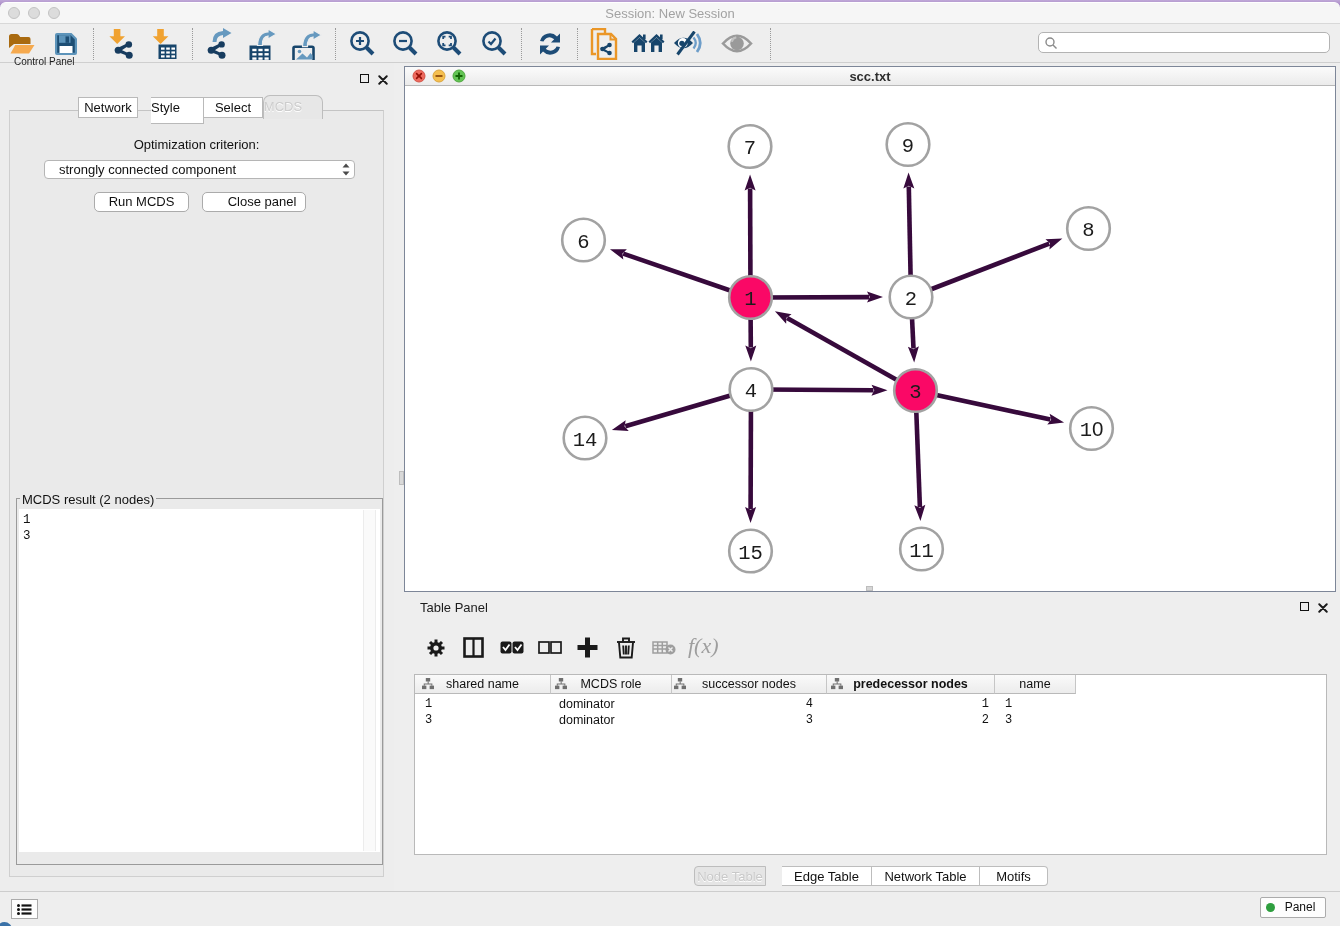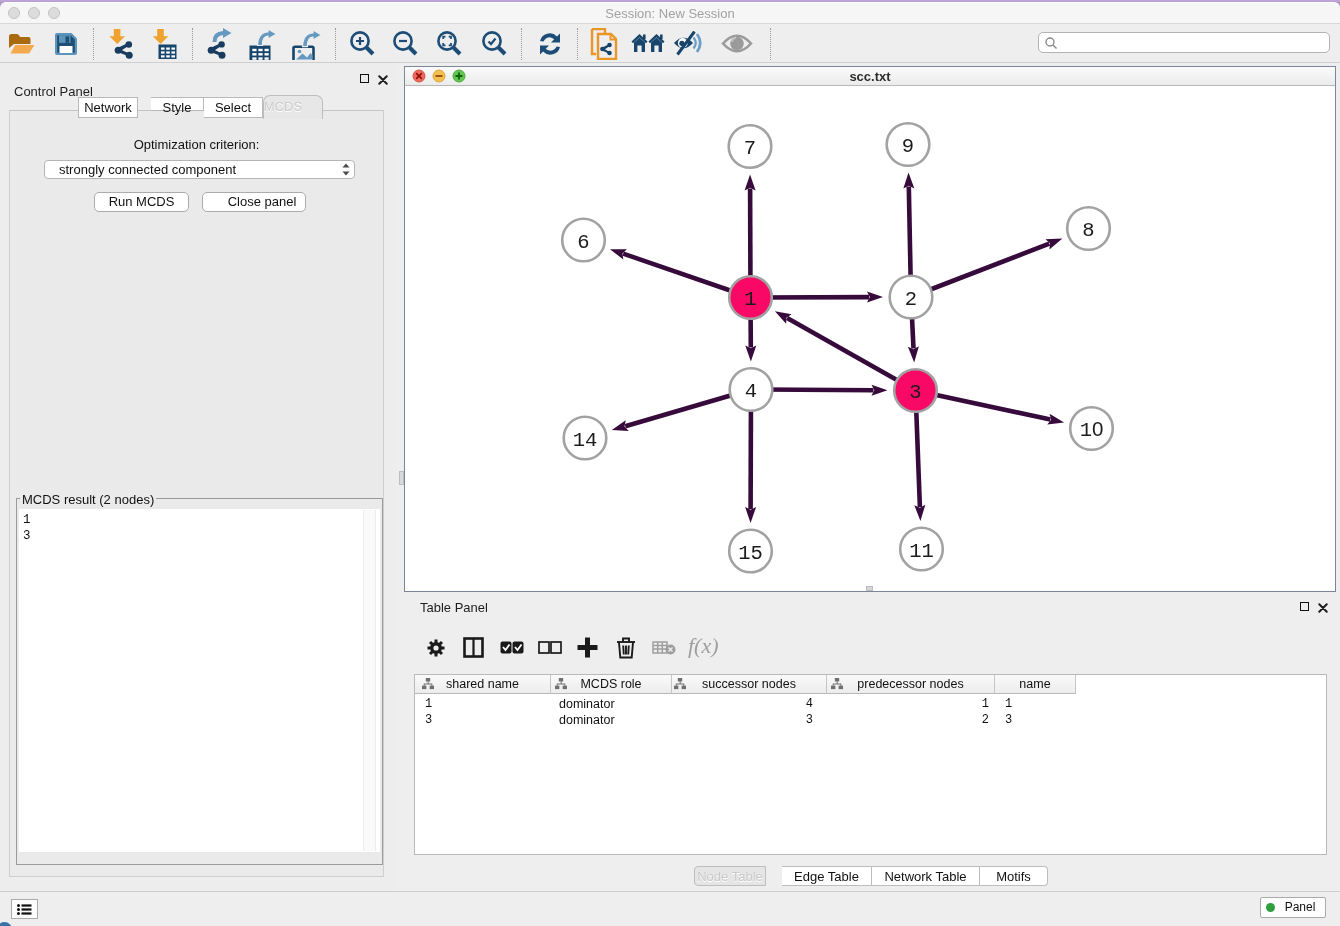--- a/index.html
+++ b/index.html
@@ -166,30 +166,30 @@
 <path d="M10.8 9.8 a 6.2 6.2 0 0 1 4.5 -4.6" stroke="#c2c2c2" stroke-width="2" fill="none"></path>
 </svg>
 
 <div class="abs" style="left:1038px;top:32px;width:292px;height:21px;background:#ffffff;border:1px solid #b3b3b3;border-radius:5px;"></div>
 <svg class="abs" style="left:1044px;top:36px;" width="14" height="14" viewBox="0 0 14 14">
     <circle cx="6" cy="6" r="4" fill="none" stroke="#8a8a8a" stroke-width="1.4"></circle>
     <line x1="9" y1="9" x2="12.5" y2="12.5" stroke="#8a8a8a" stroke-width="1.4"></line>
   </svg>
 
 <div class="abs" style="left:0;top:63px;width:394px;height:828px;background:#ededed;"></div>
-<div class="abs" style="left:14px;top:84px;font-size:13px;color:#1d1d1d;">Control Panel</div>
+<div class="abs" style="left:14px;top:56px;font-size:10px;color:#1d1d1d;">Control Panel</div>
 <div class="abs" style="left:360px;top:74px;width:9px;height:9px;border:1.5px solid #111;"></div>
 <svg class="abs" style="left:378px;top:75px;" width="10" height="10" viewBox="0 0 12 12">
     <path d="M1.5 1.5 L10.5 10.5 M10.5 1.5 L1.5 10.5" stroke="#1a1a1a" stroke-width="2.3" stroke-linecap="round"></path>
   </svg>
 
 <div class="abs" style="left:9px;top:110px;width:375px;height:767px;background:#eaeaea;border:1px solid #cfcfcf;border-top:1px solid #c4c4c4;"></div>
 <div class="abs" style="left:263px;top:95px;width:60px;height:24px;background:#e7e7e7;border:1px solid #bdbdbd;border-bottom:none;border-radius:7px 7px 0 0;"></div>
 <div class="abs" style="left:78px;top:97px;width:60px;height:21px;background:#ffffff;border:1px solid #b9b9b9;font-size:13px;color:#111;text-align:center;line-height:20px;">Network</div>
-<div class="abs" style="left:151px;top:97px;width:53px;height:14px;background:#ffffff;border:1px solid #b9b9b9;border-left:none;font-size:13px;color:#111;text-align:center;line-height:20px;">Style</div>
+<div class="abs" style="left:151px;top:97px;width:53px;height:27px;background:#ffffff;border:1px solid #b9b9b9;border-left:none;font-size:13px;color:#111;line-height:20px;">Style</div>
 <div class="abs" style="left:204px;top:97px;width:59px;height:21px;background:#ffffff;border:1px solid #b9b9b9;border-left:none;font-size:13px;color:#111;text-align:center;line-height:20px;">Select</div>
 <div class="abs" style="left:263px;top:97px;width:40px;height:21px;font-size:13px;color:#cccccc;text-align:center;line-height:20px;text-shadow:0 1px 0 #fff;">MCDS</div>
 
 <div class="abs" style="left:10px;top:137px;width:373px;text-align:center;font-size:13px;color:#111;">Optimization criterion:</div>
 
 <div class="abs" style="left:44px;top:160px;width:311px;height:19px;background:#ffffff;border:1px solid #b5b5b5;border-radius:4px;font-size:13px;color:#111;line-height:17px;padding-left:14px;">strongly connected component</div>
 <svg class="abs" style="left:340px;top:162px;" width="12" height="15" viewBox="0 0 12 15">
     <path d="M2.5 5.5 L6 1.5 L9.5 5.5 Z M2.5 9.5 L6 13.5 L9.5 9.5 Z" fill="#4a4a4a"></path>
   </svg>
 
@@ -342,21 +342,21 @@
 <div class="abs" style="left:414px;top:674px;width:913px;height:181px;background:#ffffff;border:1px solid #b9b9b9;"></div>
 <style>
 .th { position:absolute; top:675px; height:19px; background:linear-gradient(#fafafa,#ececec); border-right:1px solid #c6c6c6; border-bottom:1px solid #b9b9b9; font-size:12.5px; color:#111; text-align:center; line-height:19px; }
 .treeic { position:absolute; top:678px; width:12px; height:12px; }
 .td { position:absolute; font-size:12.5px; color:#111; height:16px; line-height:16px; }
 .mono { font-family:"Liberation Mono", monospace; font-size:12px; }
 </style>
 <div class="th" style="left:415px;width:136px;">shared name</div>
 <div class="th" style="left:551px;width:121px;">MCDS role</div>
 <div class="th" style="left:672px;width:155px;">successor nodes</div>
-<div class="th" style="left:827px;width:168px;">predecessor nodes</div>
+<div class="th" style="left:827px;width:168px;font-weight:bold;">predecessor nodes</div>
 <div class="th" style="left:995px;width:81px;">name</div>
 <svg class="treeic" style="left:422px;" viewBox="0 0 11 11">
     <g fill="#6f6f6f">
       <rect x="3.5" y="0" width="4" height="3.2"></rect>
       <rect x="0" y="7" width="4" height="3.2"></rect>
       <rect x="7" y="7" width="4" height="3.2"></rect>
       <path d="M5.2 3 h0.9 v2 h-0.9 z M1.6 5 h7.9 v0.9 H1.6 z M1.6 5 h0.9 v2 h-0.9 z M8.6 5 h0.9 v2 h-0.9 z"></path>
     </g>
   </svg>
 <svg class="treeic" style="left:555px;" viewBox="0 0 11 11">

